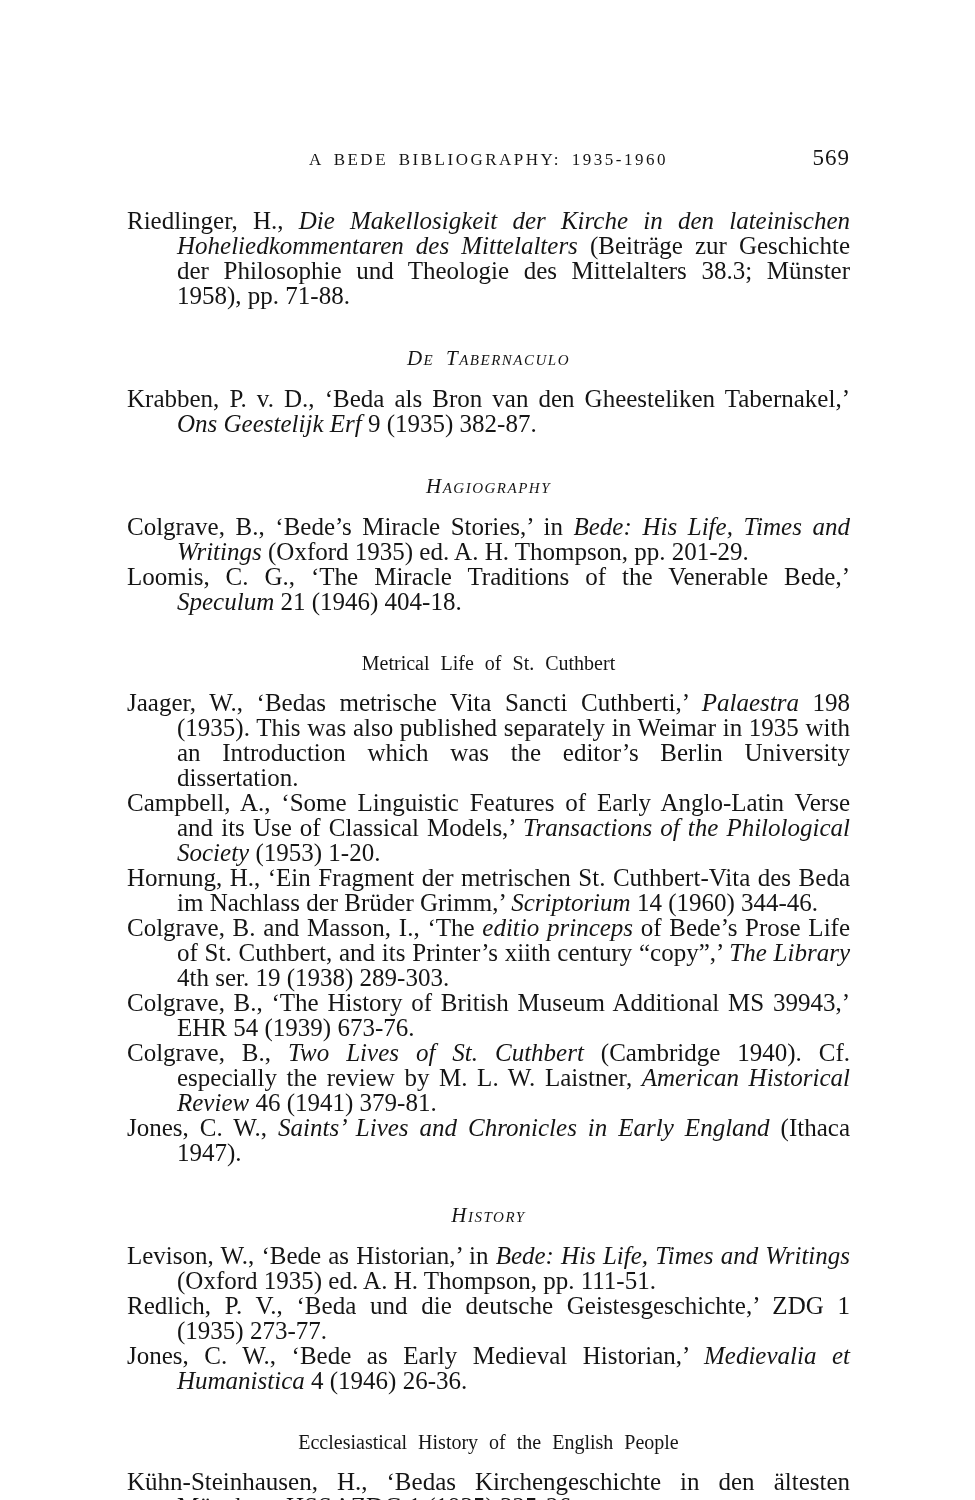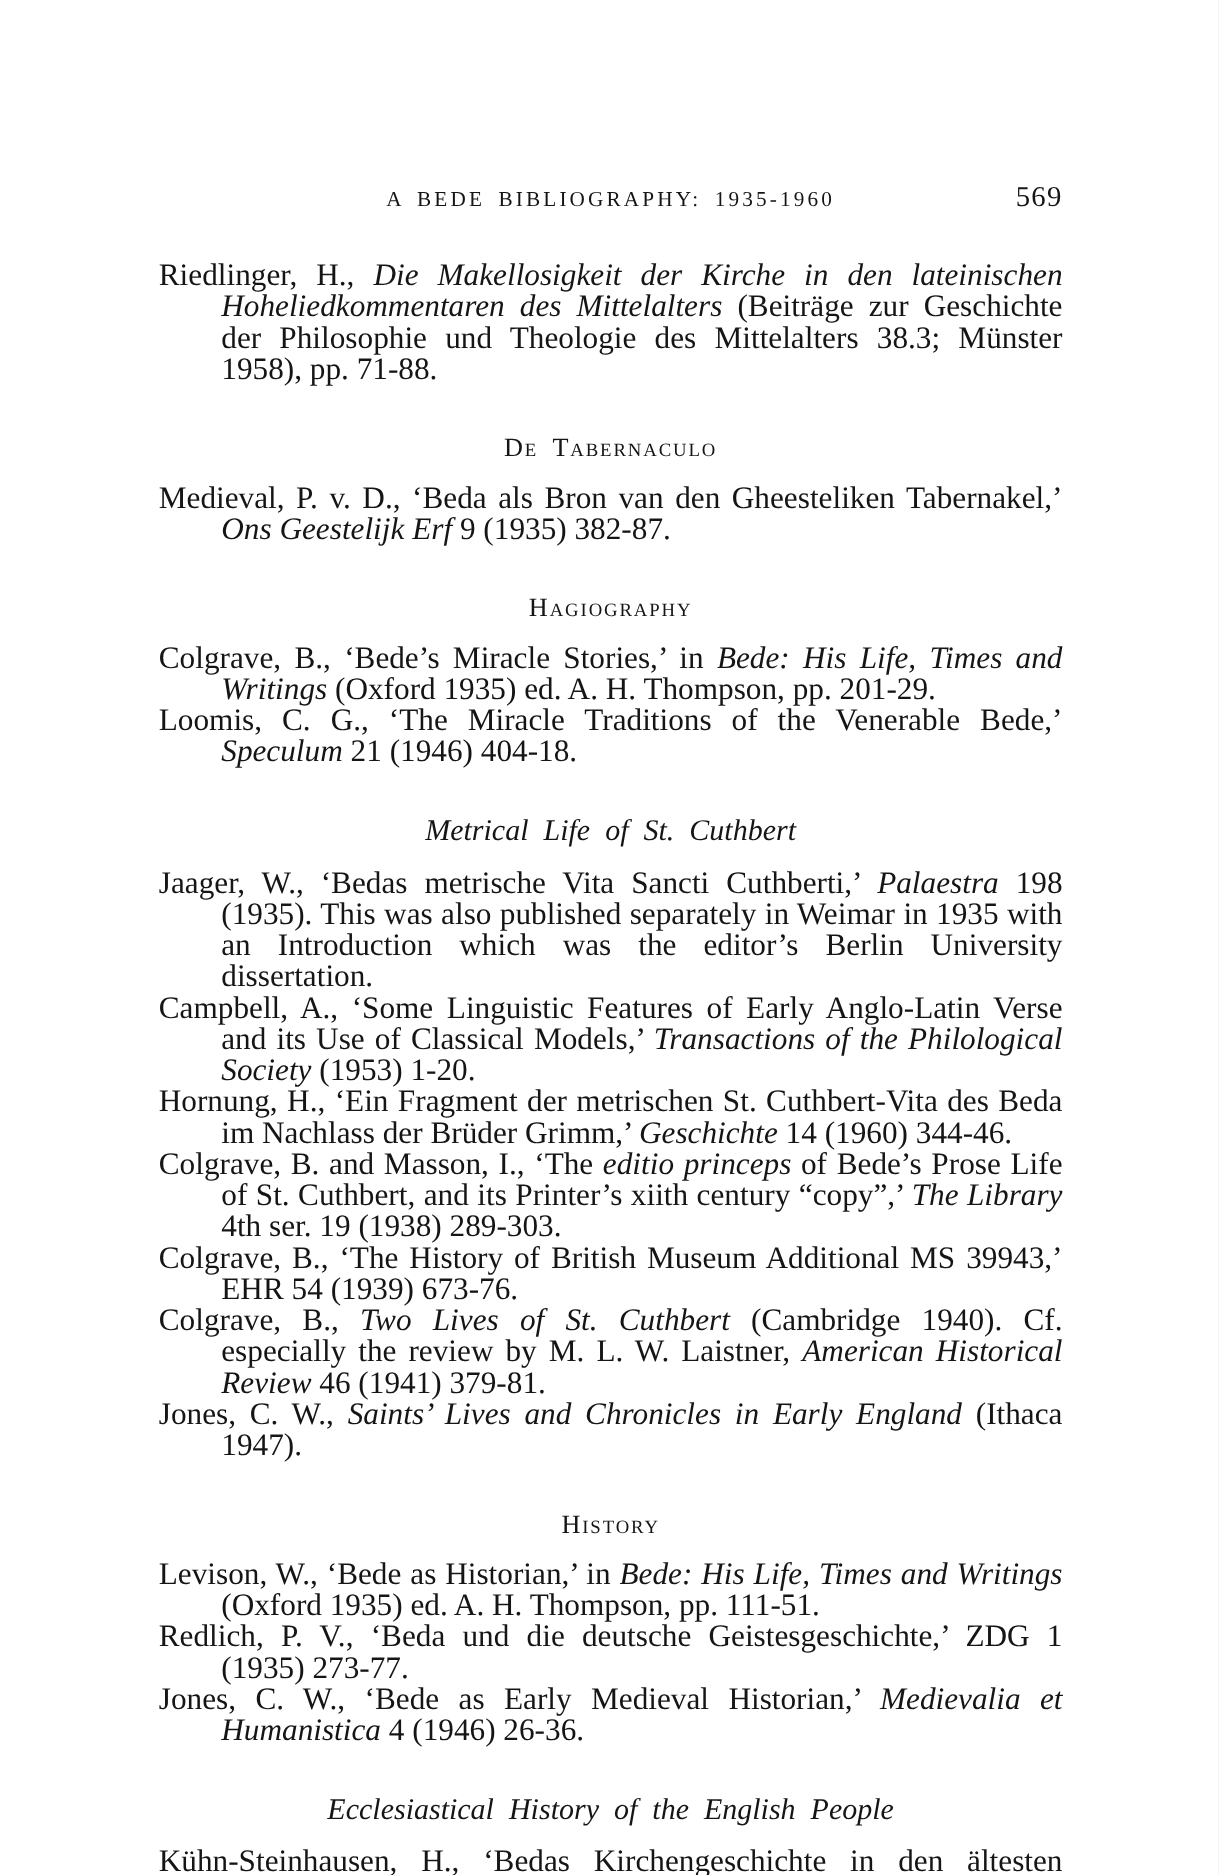--- a/index.html
+++ b/index.html
@@ -38,24 +38,24 @@
   .section { margin: 0; }
   .section-heading {
     text-align: center;
     margin: 38px 0 15px 0;
   }
   .section-heading.smallcaps {
     font-variant: small-caps;
     font-size: 21px;
     letter-spacing: 1.5px;
     word-spacing: 5px;
+    font-style: italic;
   }
   .section-heading.italic {
-    font-style: italic;
-    font-size: 24px;
+    font-size: 20px;
     word-spacing: 6px;
   }
   .entry {
     margin: 0;
     font-size: 25px;
     line-height: 25px;
     text-align: justify;
     padding-left: 50px;
     text-indent: -50px;
   }
@@ -69,32 +69,32 @@
     <header class="running-head">
       <span class="running-title">A BEDE BIBLIOGRAPHY: 1935-1960</span>
       <span class="page-number">569</span>
     </header>
     <main>
         <section class="section">
           <p class="entry"><span>Riedlinger, H., </span><em>Die Makellosigkeit der Kirche in den lateinischen Hoheliedkommentaren des Mittelalters</em><span> (Beiträge zur Geschichte der Philosophie und Theologie des Mittelalters 38.3; Münster 1958), pp. 71-88.</span></p>
         </section>
         <section class="section">
           <div class="section-heading smallcaps">De Tabernaculo</div>
-          <p class="entry"><span>Medieval, P. v. D., ‘Beda als Bron van den Gheesteliken Tabernakel,’ </span><em>Ons Geestelijk Erf</em><span> 9 (1935) 382-87.</span></p>
+          <p class="entry"><span>Krabben, P. v. D., ‘Beda als Bron van den Gheesteliken Tabernakel,’ </span><em>Ons Geestelijk Erf</em><span> 9 (1935) 382-87.</span></p>
         </section>
         <section class="section">
           <div class="section-heading smallcaps">Hagiography</div>
           <p class="entry"><span>Colgrave, B., ‘Bede’s Miracle Stories,’ in </span><em>Bede: His Life, Times and Writings</em><span> (Oxford 1935) ed. A. H. Thompson, pp. 201-29.</span></p>
           <p class="entry"><span>Loomis, C. G., ‘The Miracle Traditions of the Venerable Bede,’ </span><em>Speculum</em><span> 21 (1946) 404-18.</span></p>
         </section>
         <section class="section">
           <div class="section-heading italic">Metrical Life of St. Cuthbert</div>
           <p class="entry"><span>Jaager, W., ‘Bedas metrische Vita Sancti Cuthberti,’ </span><em>Palaestra</em><span> 198 (1935). This was also published separately in Weimar in 1935 with an Introduction which was the editor’s Berlin University dissertation.</span></p>
           <p class="entry"><span>Campbell, A., ‘Some Linguistic Features of Early Anglo-Latin Verse and its Use of Classical Models,’ </span><em>Transactions of the Philological Society</em><span> (1953) 1-20.</span></p>
-          <p class="entry"><span>Hornung, H., ‘Ein Fragment der metrischen St. Cuthbert-Vita des Beda im Nachlass der Brüder Grimm,’ </span><em>Geschichte</em><span> 14 (1960) 344-46.</span></p>
+          <p class="entry"><span>Hornung, H., ‘Ein Fragment der metrischen St. Cuthbert-Vita des Beda im Nachlass der Brüder Grimm,’ </span><em>Scriptorium</em><span> 14 (1960) 344-46.</span></p>
         </section>
         <section class="section">
           <p class="entry"><span>Colgrave, B. and Masson, I., ‘The </span><em>editio princeps</em><span> of Bede’s Prose Life of St. Cuthbert, and its Printer’s xiith century “copy”,’ </span><em>The Library</em><span> 4th ser. 19 (1938) 289-303.</span></p>
           <p class="entry"><span>Colgrave, B., ‘The History of British Museum Additional MS 39943,’ EHR 54 (1939) 673-76.</span></p>
           <p class="entry"><span>Colgrave, B., </span><em>Two Lives of St. Cuthbert</em><span> (Cambridge 1940).  Cf. especially the review by M. L. W. Laistner, </span><em>American Historical Review</em><span> 46 (1941) 379-81.</span></p>
           <p class="entry"><span>Jones, C. W., </span><em>Saints’ Lives and Chronicles in Early England</em><span> (Ithaca 1947).</span></p>
         </section>
         <section class="section">
           <div class="section-heading smallcaps">History</div>
           <p class="entry"><span>Levison, W., ‘Bede as Historian,’ in </span><em>Bede: His Life, Times and Writings</em><span> (Oxford 1935) ed. A. H. Thompson, pp. 111-51.</span></p>

